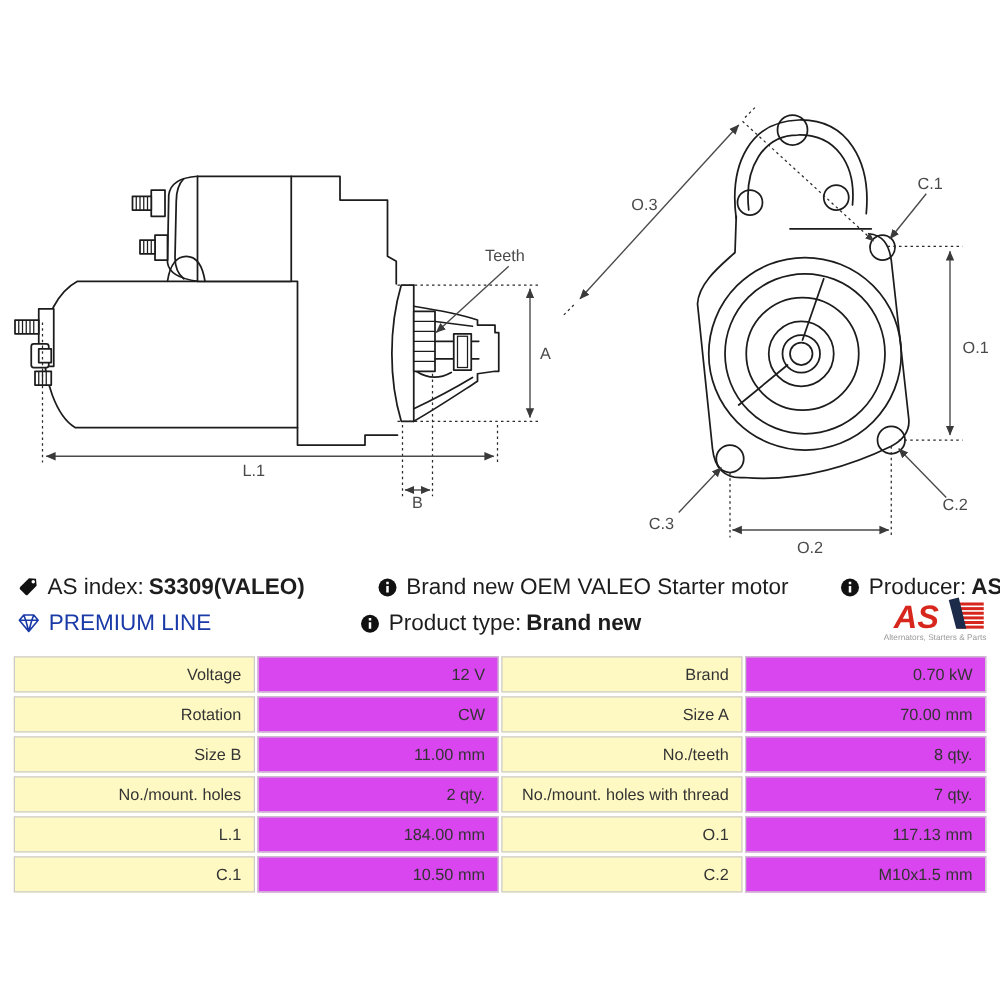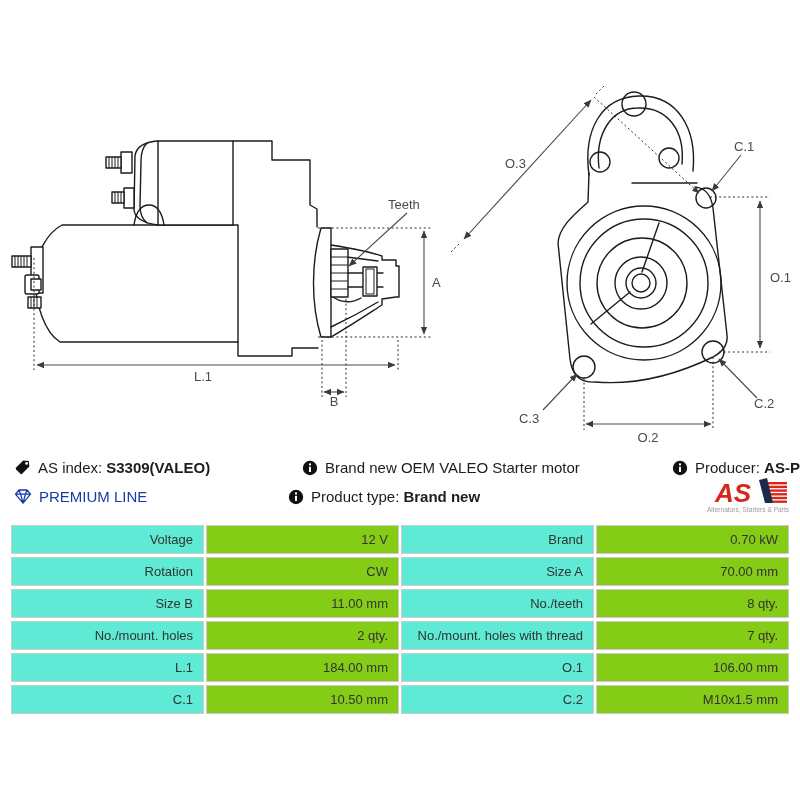--- a/index.html
+++ b/index.html
@@ -8,34 +8,34 @@
   svg.diagram{position:absolute;left:0;top:0;}
   
   .part{fill:none;stroke:#1c1c1c;stroke-width:1.4;stroke-linejoin:round;stroke-linecap:round;}
   .partw{fill:#fff;stroke:#1c1c1c;stroke-width:1.4;stroke-linejoin:round;}
   .thin{fill:none;stroke:#1c1c1c;stroke-width:1;}
   .dim{stroke:#4a4a4a;stroke-width:1.1;fill:none;}
   .dot{stroke:#2a2a2a;stroke-width:1;fill:none;stroke-dasharray:2,2.6;}
   .dlabel{fill:#4a4a4a;font-size:13px;font-family:"Liberation Sans",sans-serif;}
   
   .info-item{position:absolute;display:flex;align-items:center;gap:7px;
-             font-size:15px;color:#1d1d1d;white-space:nowrap;}
+             font-size:18px;color:#1d1d1d;white-space:nowrap;}
   .info-item b{font-weight:bold;}
   .info-item .txt span{margin-right:4px;}
   .premium{color:#1a3aa8;font-weight:normal;}
   .icon{display:inline-flex;flex:0 0 auto;}
   
   .logo{position:absolute;left:701px;top:477px;}
   
   table.specs{position:absolute;left:9px;top:522px;width:782px;
               border-collapse:separate;border-spacing:2px 3px;table-layout:fixed;}
   table.specs td{border:1px solid #cbcbcb;font-size:13px;color:#333;
                  text-align:right;padding:3px 10px;height:21px;vertical-align:middle;}
-  td.lbl{background:#5eead4;}
-  td.val{background:#84cc16;}
+  td.lbl{background:#fef9c3;}
+  td.val{background:#d946ef;}
 </style>
 </head>
 <body>
 
 <div class="page">
 
   <svg class="diagram" width="800" height="455" viewBox="0 0 800 455">
     <defs>
       <marker id="ar" viewBox="0 0 10 10" refX="8.5" refY="5" markerWidth="8" markerHeight="8" orient="auto-start-reverse">
         <path d="M0,1.2 L9,5 L0,8.8 Z" fill="#3a3a3a"></path>
@@ -242,21 +242,21 @@
         <tr>
           <td class="lbl">No./mount. holes</td>
           <td class="val">2 qty.</td>
           <td class="lbl">No./mount. holes with thread</td>
           <td class="val">7 qty.</td>
         </tr>
         <tr>
           <td class="lbl">L.1</td>
           <td class="val">184.00 mm</td>
           <td class="lbl">O.1</td>
-          <td class="val">106.00 mm</td>
+          <td class="val">117.13 mm</td>
         </tr>
         <tr>
           <td class="lbl">C.1</td>
           <td class="val">10.50 mm</td>
           <td class="lbl">C.2</td>
           <td class="val">M10x1.5 mm</td>
         </tr>
       </tbody>
   </table>
 

